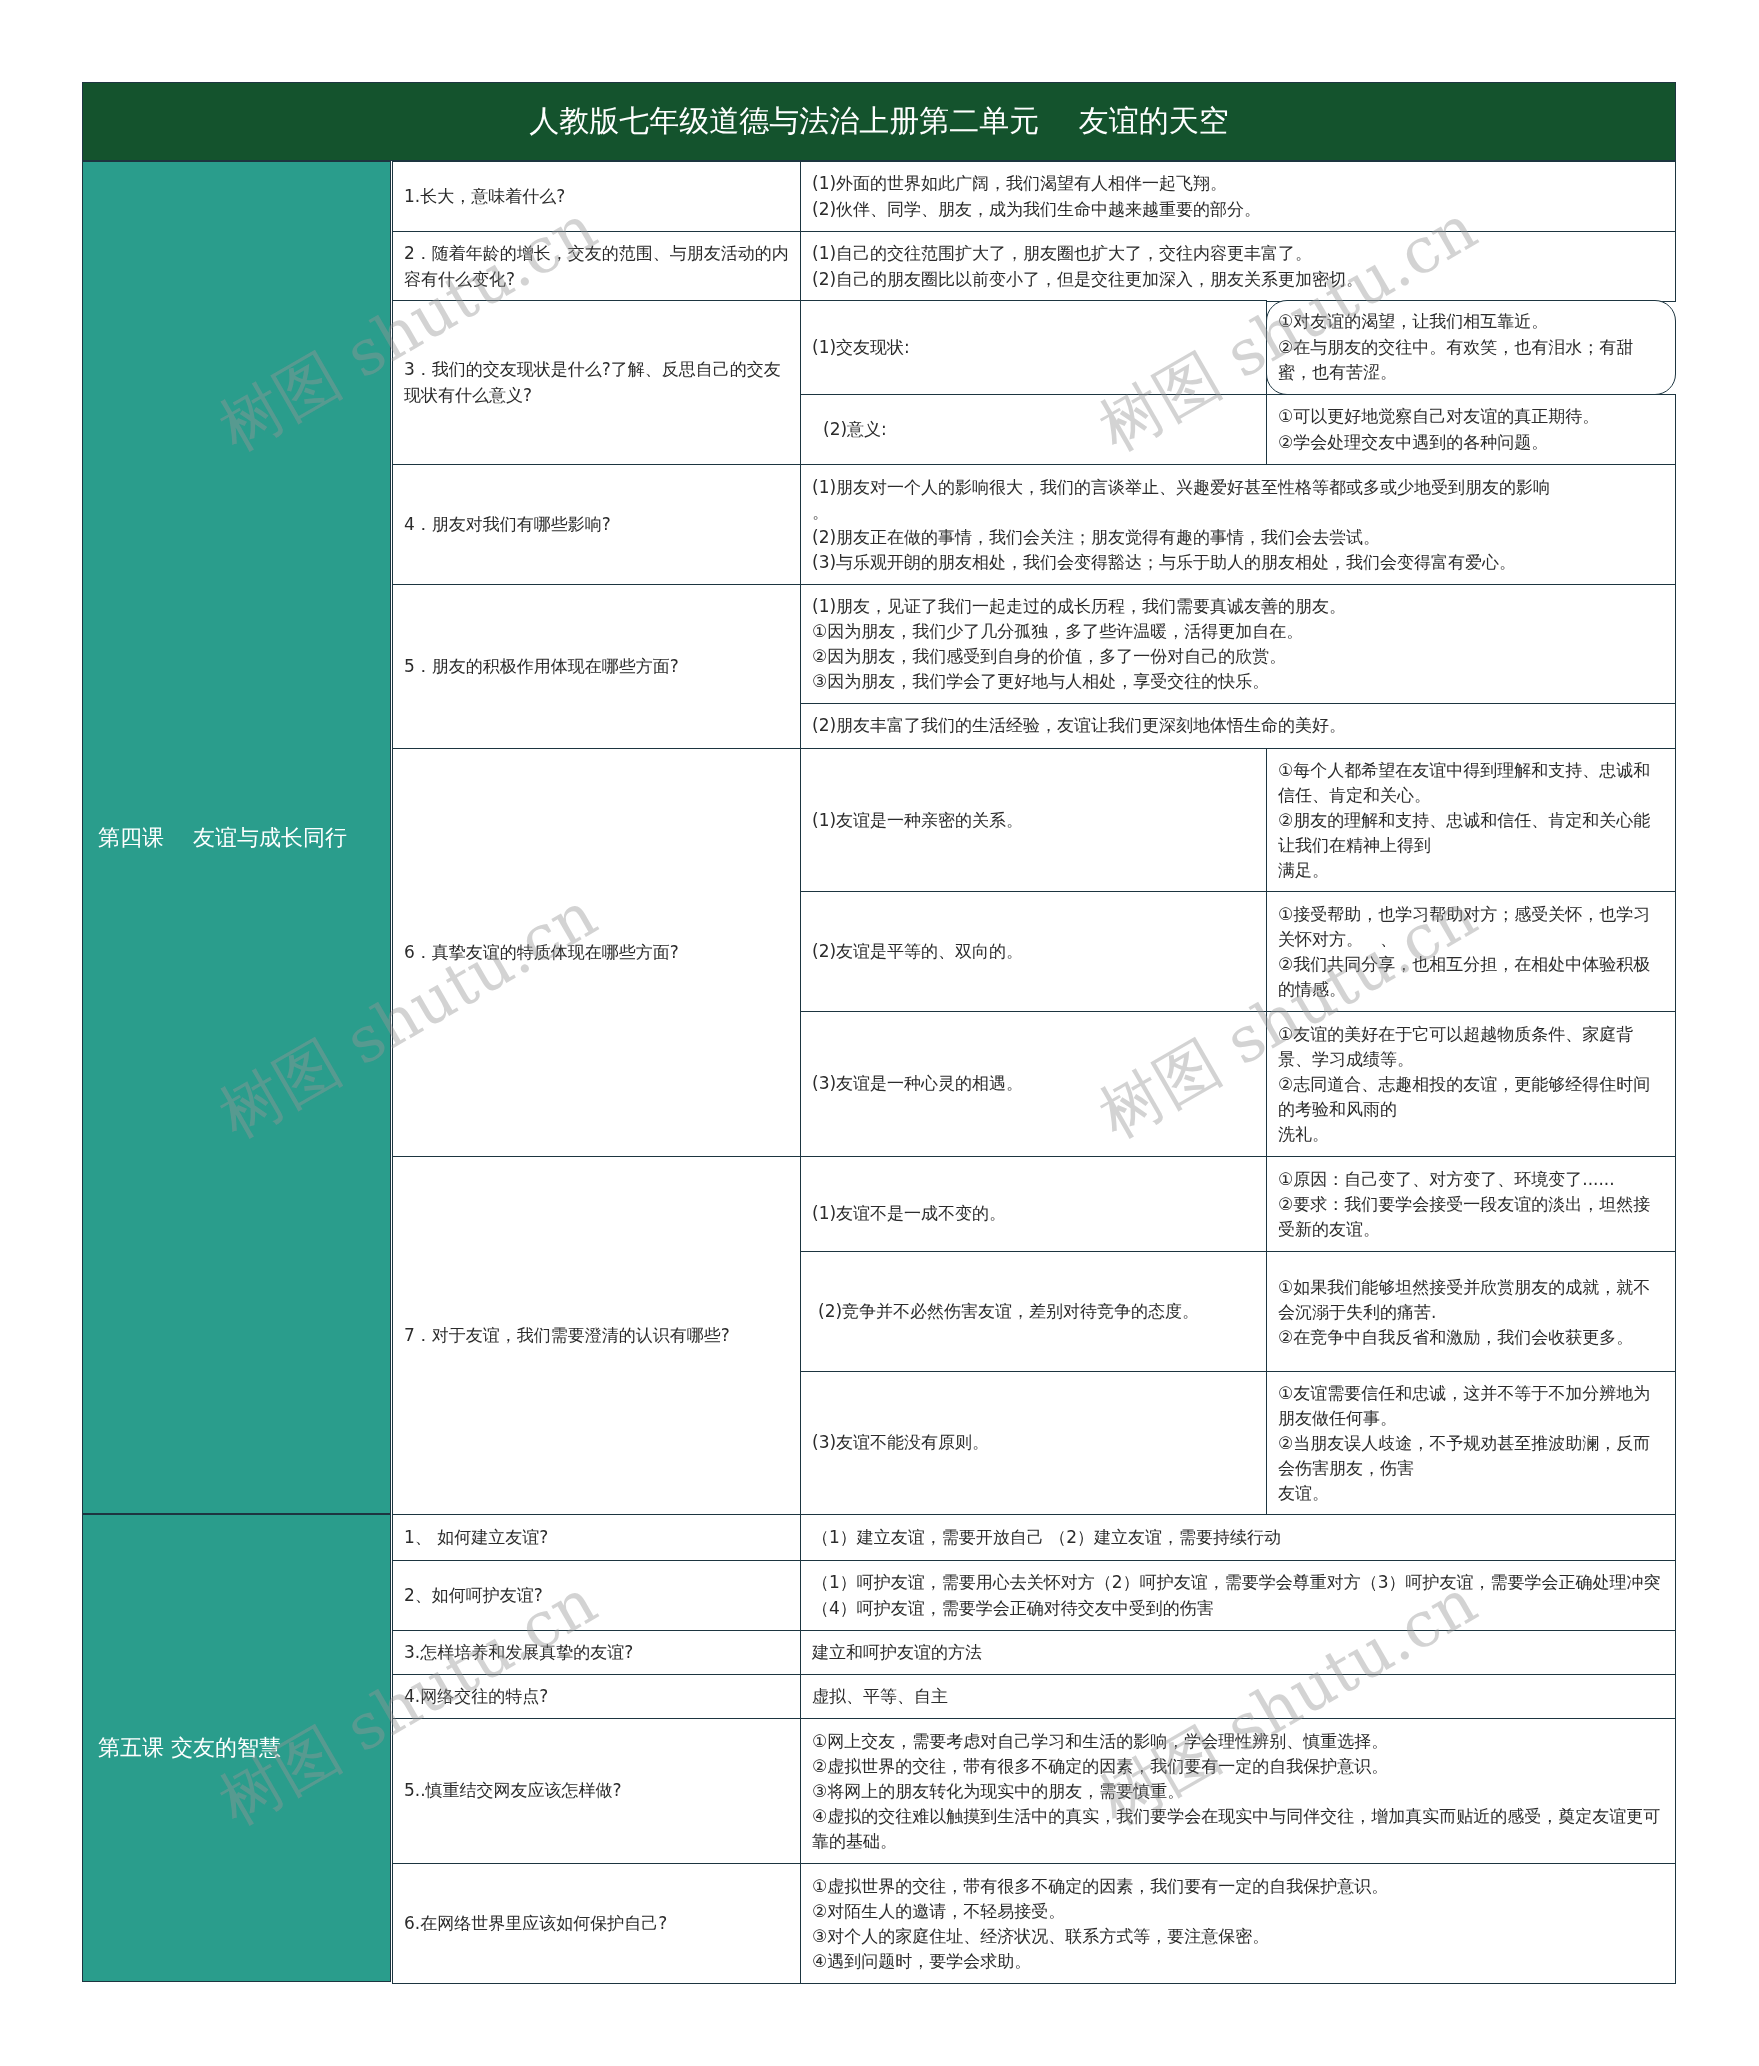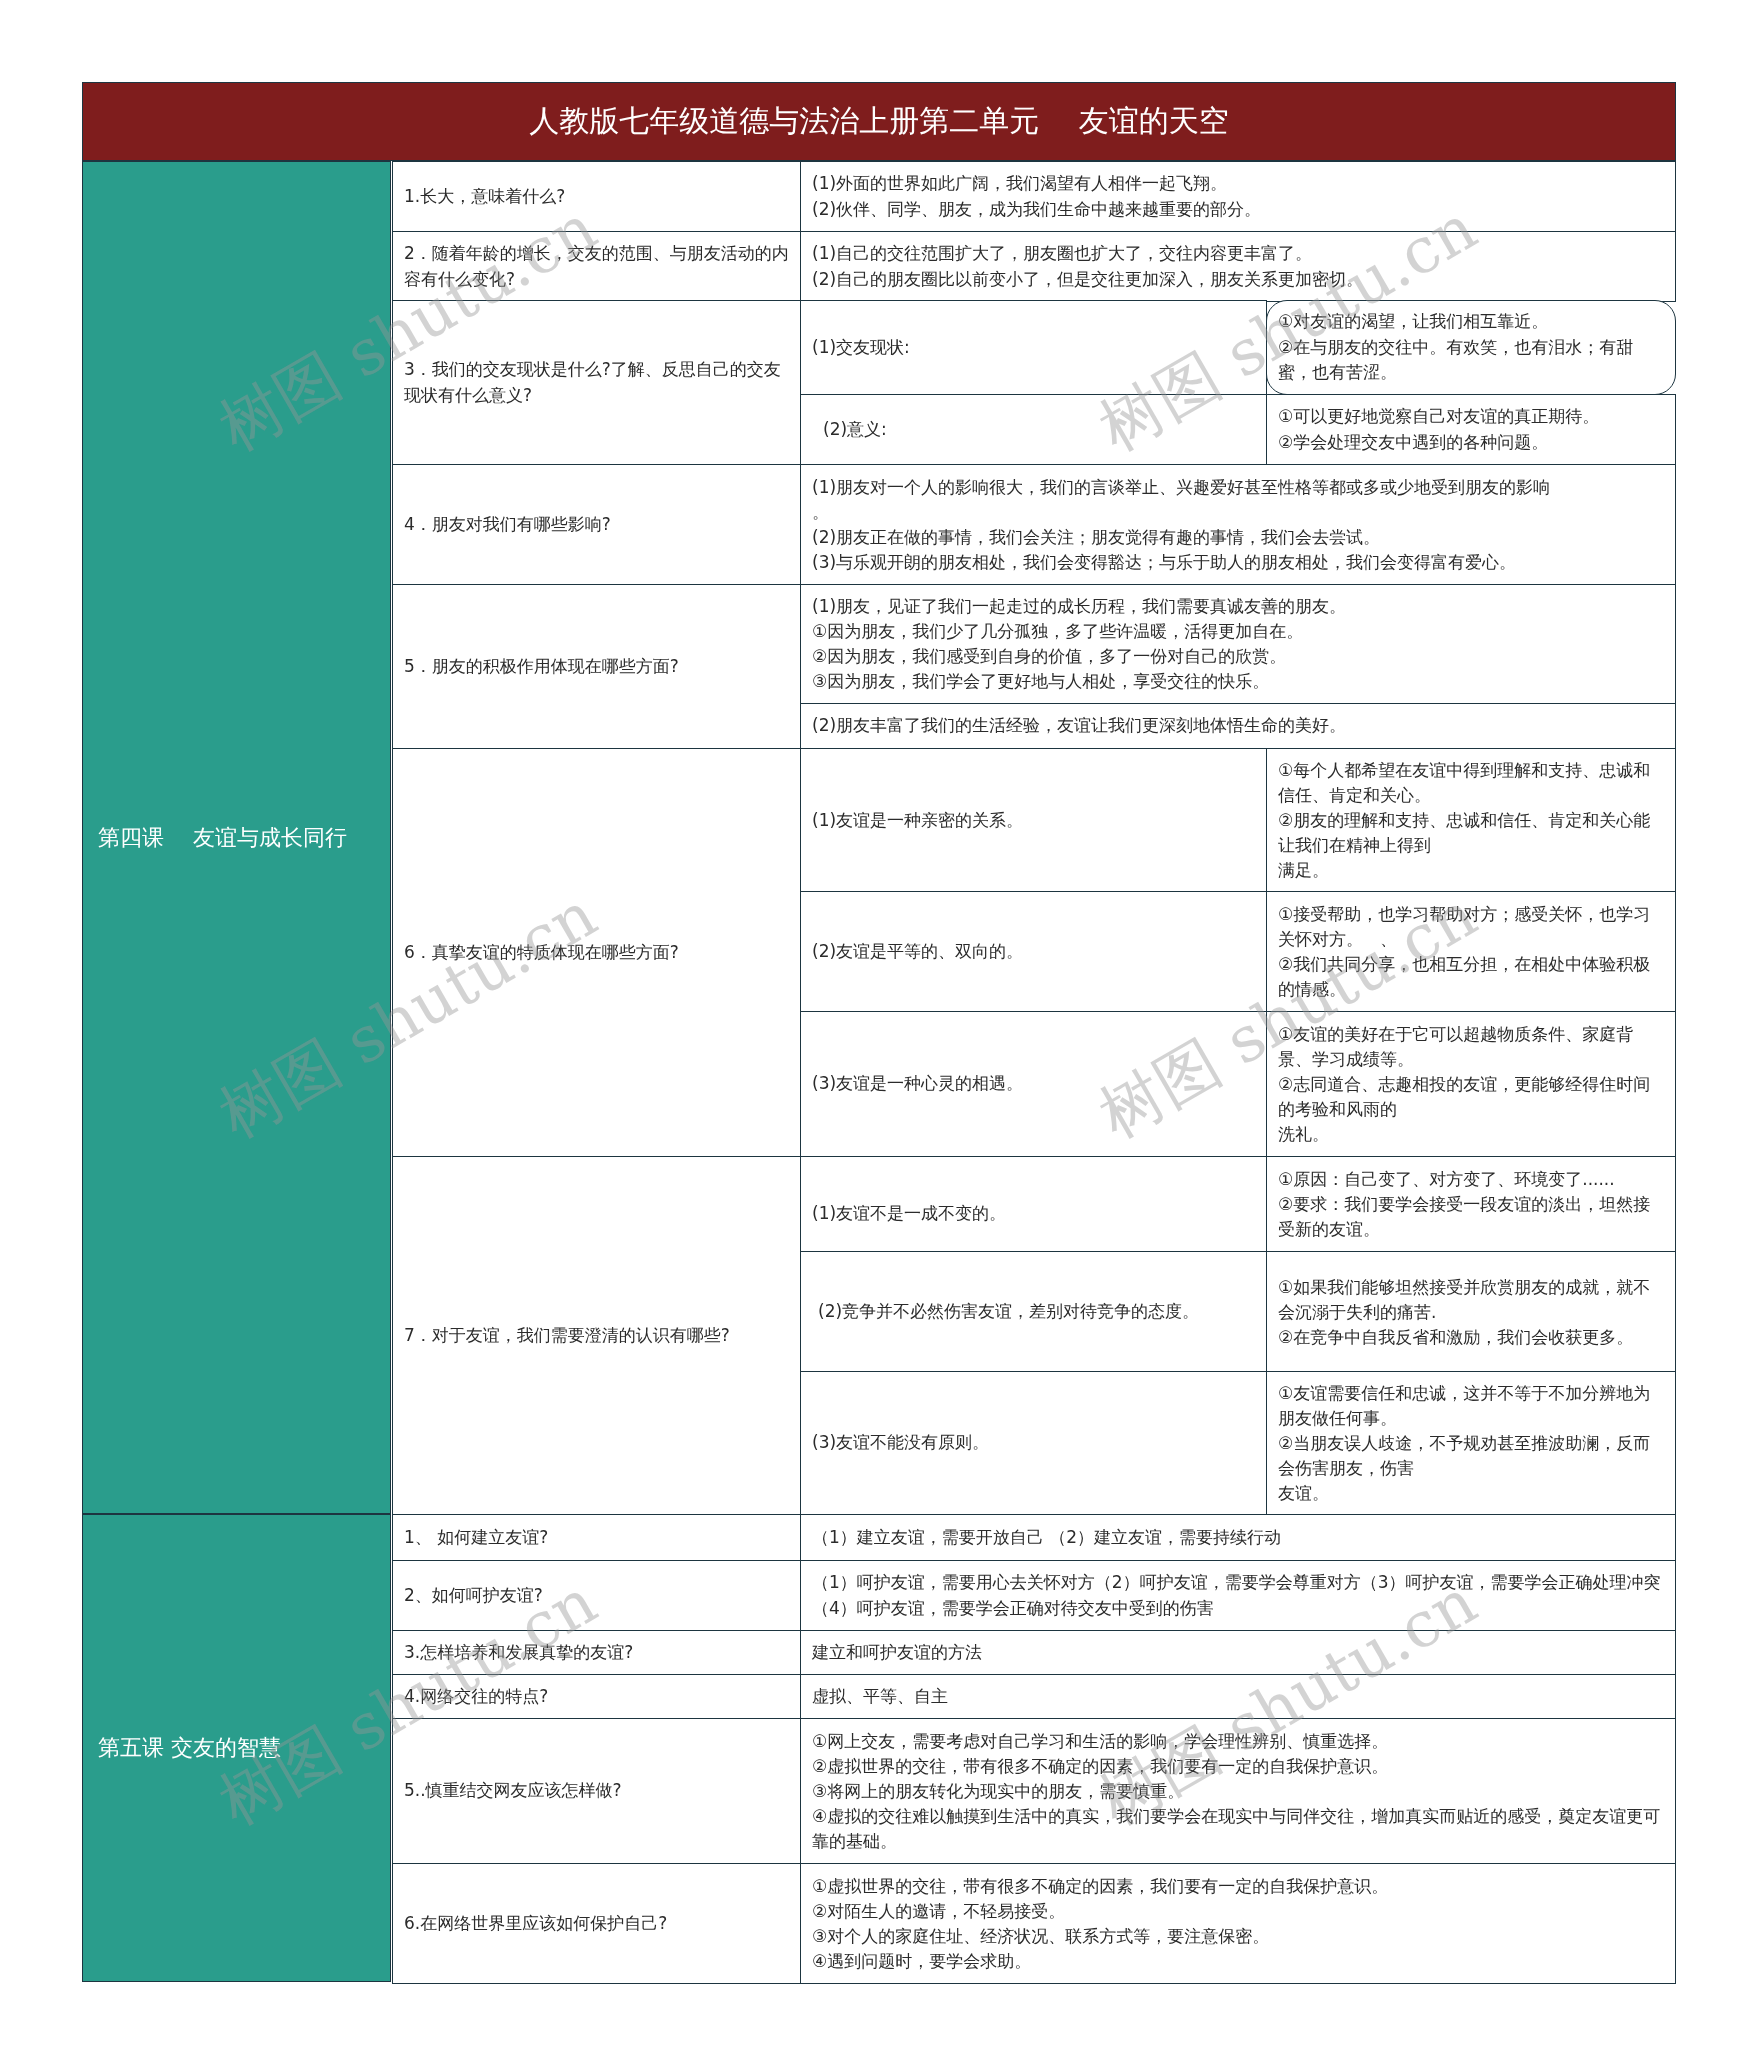--- a/index.html
+++ b/index.html
@@ -1,19 +1,19 @@
 <!DOCTYPE html>
 <html style="font-size:11px"><head>
 <meta charset="utf-8">
 <style>
   html, body { margin:0; padding:0; background:#ffffff; }
   body { width:1759px; height:2066px; position:relative; overflow:hidden;
          font-family:"DejaVu Sans","Liberation Sans",sans-serif; color:#2b2b2b; }
   .abs { position:absolute; box-sizing:border-box; }
-  .header { left:82px; top:82px; width:1594px; height:79px; background:#7f1d1d;
+  .header { left:82px; top:82px; width:1594px; height:79px; background:#14532d;
             color:#ffffff; font-size:30px; display:flex; align-items:center; justify-content:center;
             border:1.4px solid #1d3540; white-space:pre; }
   .lesson { background:#2a9d8c; color:#ffffff; font-size:22px; display:flex; align-items:center;
             padding-left:15px; border:1.4px solid #1d3540; white-space:pre; }
   .cell { background:#ffffff; border:1.4px solid #1d3540; font-size:17px; line-height:25.4px;
           display:flex; align-items:center; padding:0 11px; white-space:pre-line; overflow:hidden; }
   .cell span { display:block; }
   .wm { position:absolute; font-family:"DejaVu Serif","Liberation Serif",serif; font-size:63px;
         color:rgba(150,150,150,0.42); transform:rotate(-30deg); transform-origin:left bottom;
         white-space:nowrap; pointer-events:none; }

